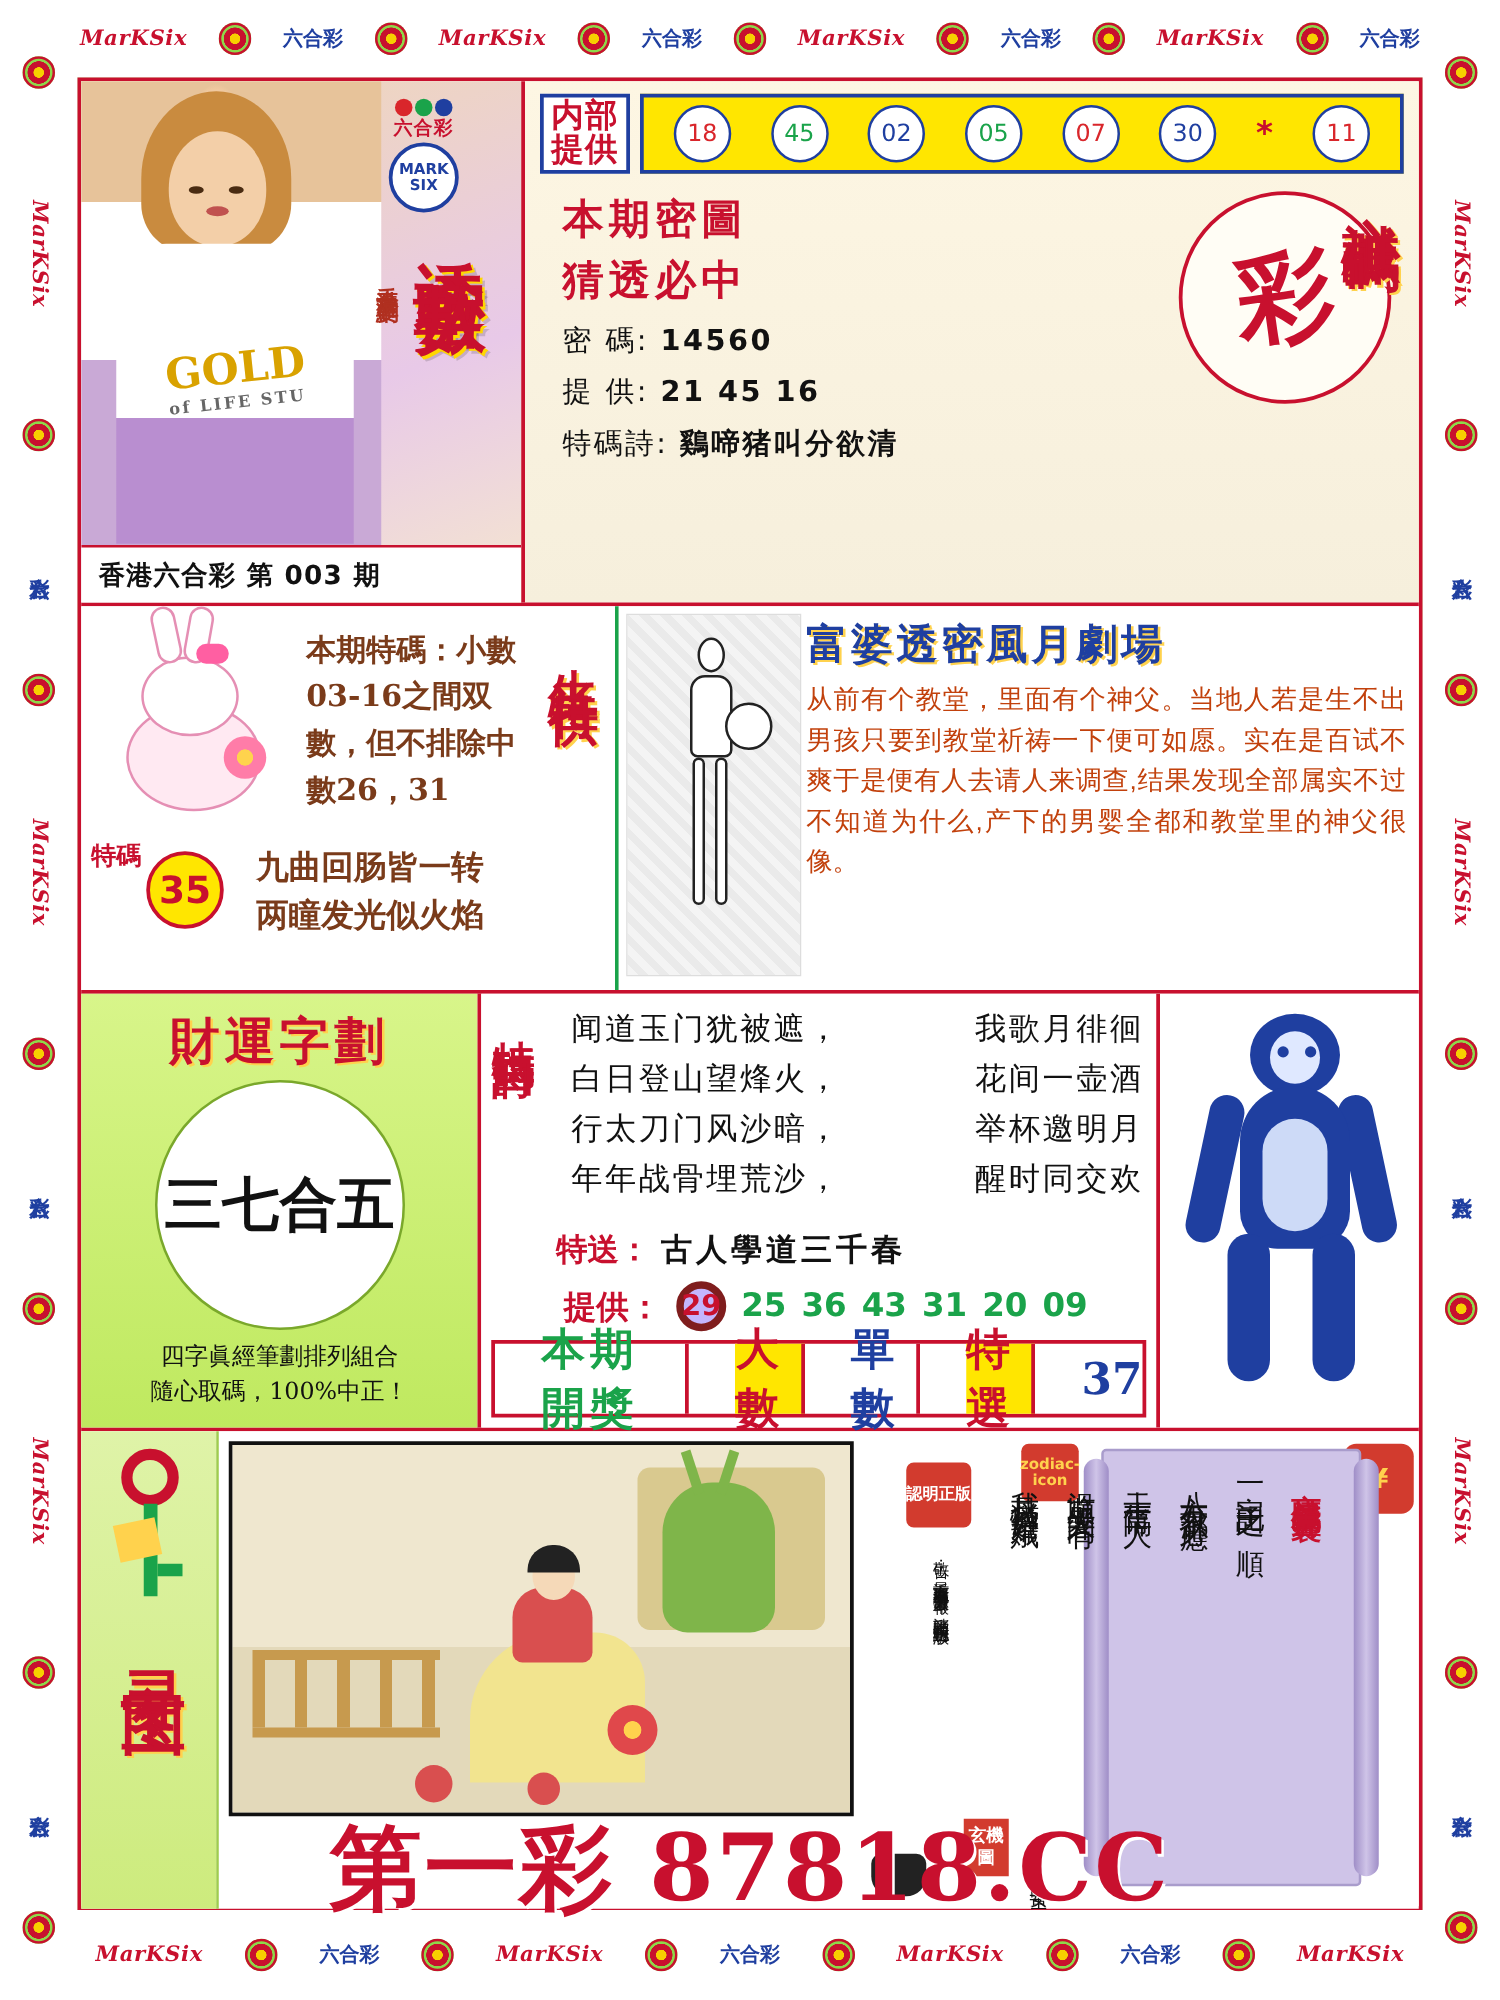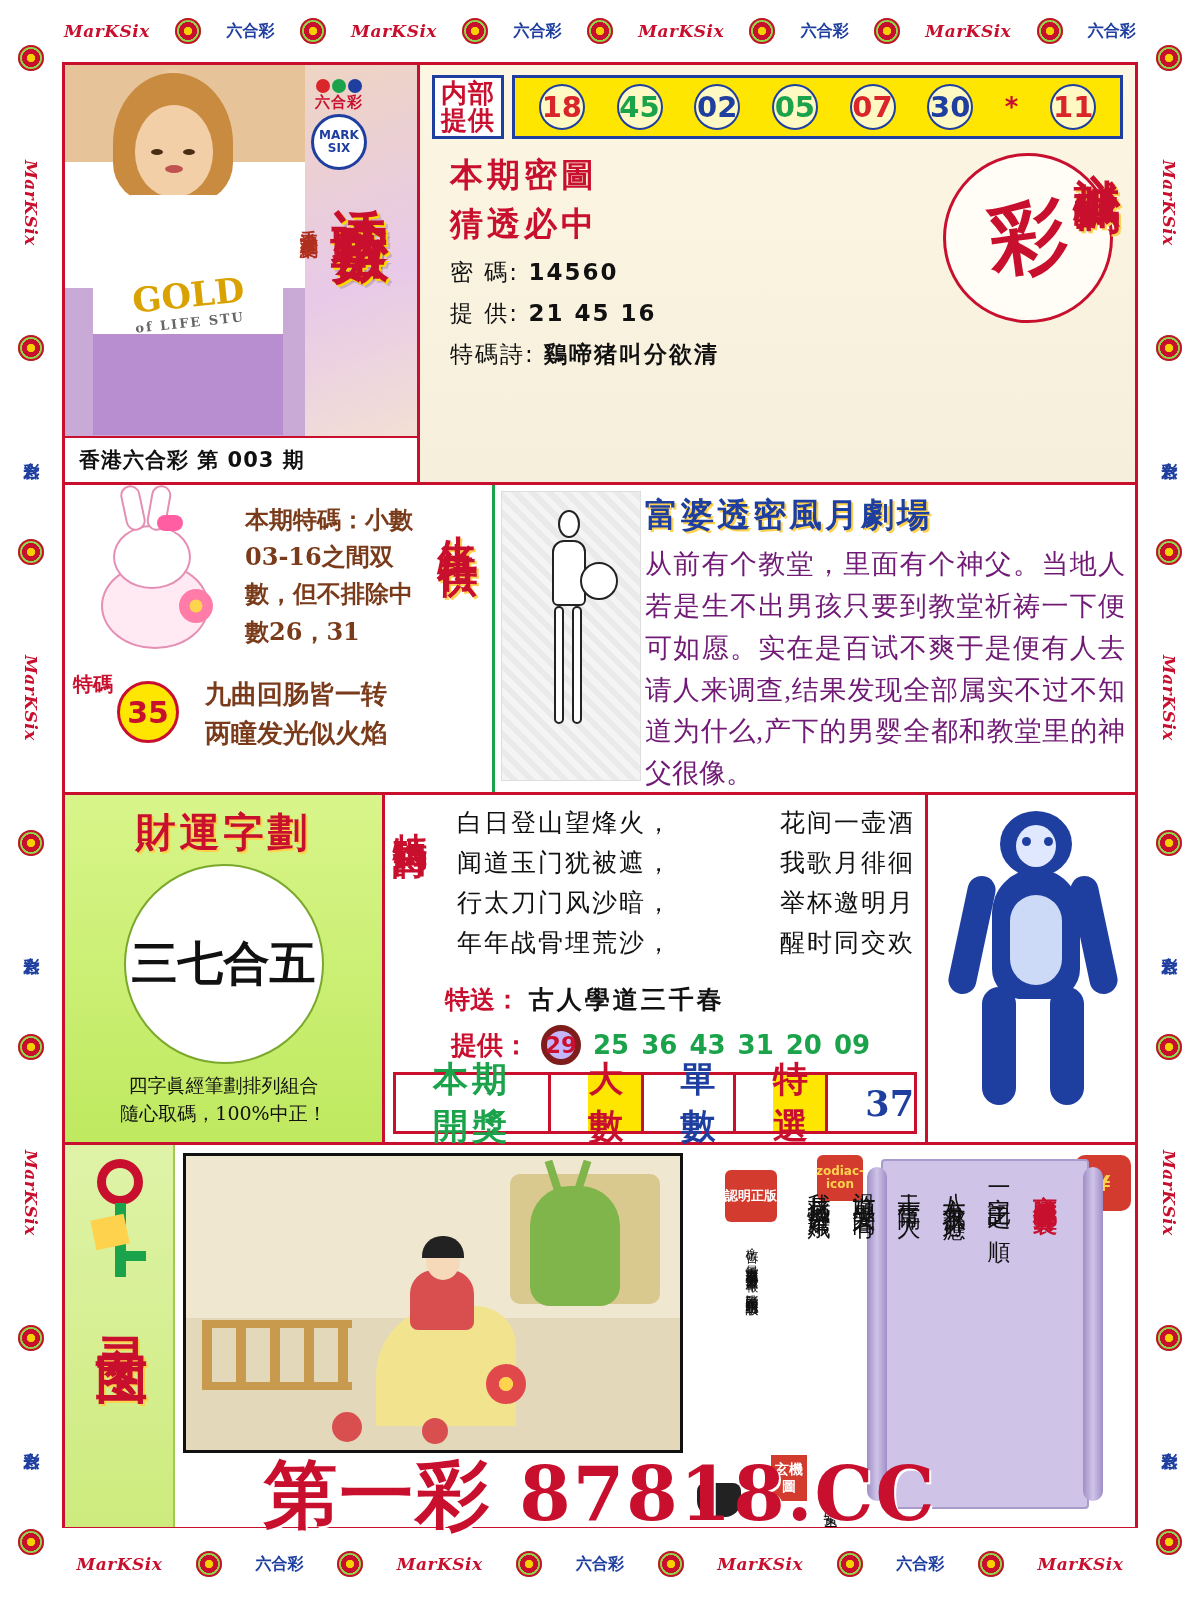--- a/index.html
+++ b/index.html
@@ -147,22 +147,22 @@
     letter-spacing:1px; flex:none;
   }
   .num-strip {
     flex:1; height:64px; background:#ffe600; border:3px solid #1f3fa0;
     display:flex; align-items:center; justify-content:space-around;
     padding:0 8px;
   }
   .ball {
     width:46px;height:46px;border-radius:50%;
     display:flex;align-items:center;justify-content:center;
-    font-weight:bold;font-size:29px;color:#111;
-    border:2px solid #1f3fa0;background:#fef9c3;
+    font-weight:normal;font-size:19px;color:#111;
+    border:2px solid #1f3fa0;background:#ffffff;
   }
   .star { color:#c8102e; font-size:26px; font-weight:bold; }
 
   .mid-area { display:flex; margin-top:10px; }
   .mid-left { flex:1; padding-left:18px; }
   .line-big {
     font-size:33px; font-weight:bold; color:#c8102e; letter-spacing:4px;
     margin:4px 0 2px; font-family:"DejaVu Serif",serif;
   }
   .kv { font-size:23px; color:#111; margin-top:10px; letter-spacing:2px; }
@@ -232,22 +232,22 @@
     text-shadow:2px 2px 0 #ffd24d;
   }
   .b2-right { flex:1; position:relative; background:#fff; padding:8px 10px 8px 150px; }
   .story-title {
     font-family:"DejaVu Serif",serif; font-weight:bold; font-size:33px;
     color:#1f3fa0; letter-spacing:3px;
     text-shadow:2px 2px 0 #ffd24d;
     margin-bottom:6px;
   }
   .story-body {
-    font-family:Liberation Serif, serif;
-    font-size:27px; line-height:1.55; color:#701a75; text-align:justify;
+    font-family:Liberation Sans, sans-serif;
+    font-size:21px; line-height:1.55; color:#c2410c; text-align:justify;
   }
   .lady {
     position:absolute; left:6px; top:6px; width:140px; height:290px;
     background:repeating-linear-gradient(45deg,#f4f4f4 0 6px,#eaeaea 6px 12px);
     border:1px solid #ddd;
   }
   .lady .fig { position:absolute; left:34px; top:18px; width:60px; height:250px; }
   .lady .head { position:absolute; left:22px; top:0; width:22px; height:28px; border:2px solid #222; border-radius:50%; background:#fff; }
   .lady .torso { position:absolute; left:16px; top:30px; width:34px; height:66px; border:2px solid #222; background:#fff; border-radius:12px 12px 6px 6px; }
   .lady .legL,.lady .legR { position:absolute; top:96px; width:10px; height:118px; border:2px solid #222; background:#fff; border-radius:6px; }
@@ -633,26 +633,26 @@
         <div class="b3-foot">
           <div>四字眞經筆劃排列組合</div>
           <div>隨心取碼，100%中正！</div>
         </div>
       </div>
 
       <div class="b3-mid">
         <div class="poem-label">特碼詩曰：</div>
         <div class="poem">
           <div class="col">
+            <span>闻道玉门犹被遮，</span>
+            <span>我歌月徘徊</span>
+          </div>
+          <div class="col">
             <span>白日登山望烽火，</span>
             <span>花间一壶酒</span>
-          </div>
-          <div class="col">
-            <span>闻道玉门犹被遮，</span>
-            <span>我歌月徘徊</span>
           </div>
           <div class="col">
             <span>行太刀门风沙暗，</span>
             <span>举杯邀明月</span>
           </div>
           <div class="col">
             <span>年年战骨埋荒沙，</span>
             <span>醒时同交欢</span>
           </div>
         </div>

